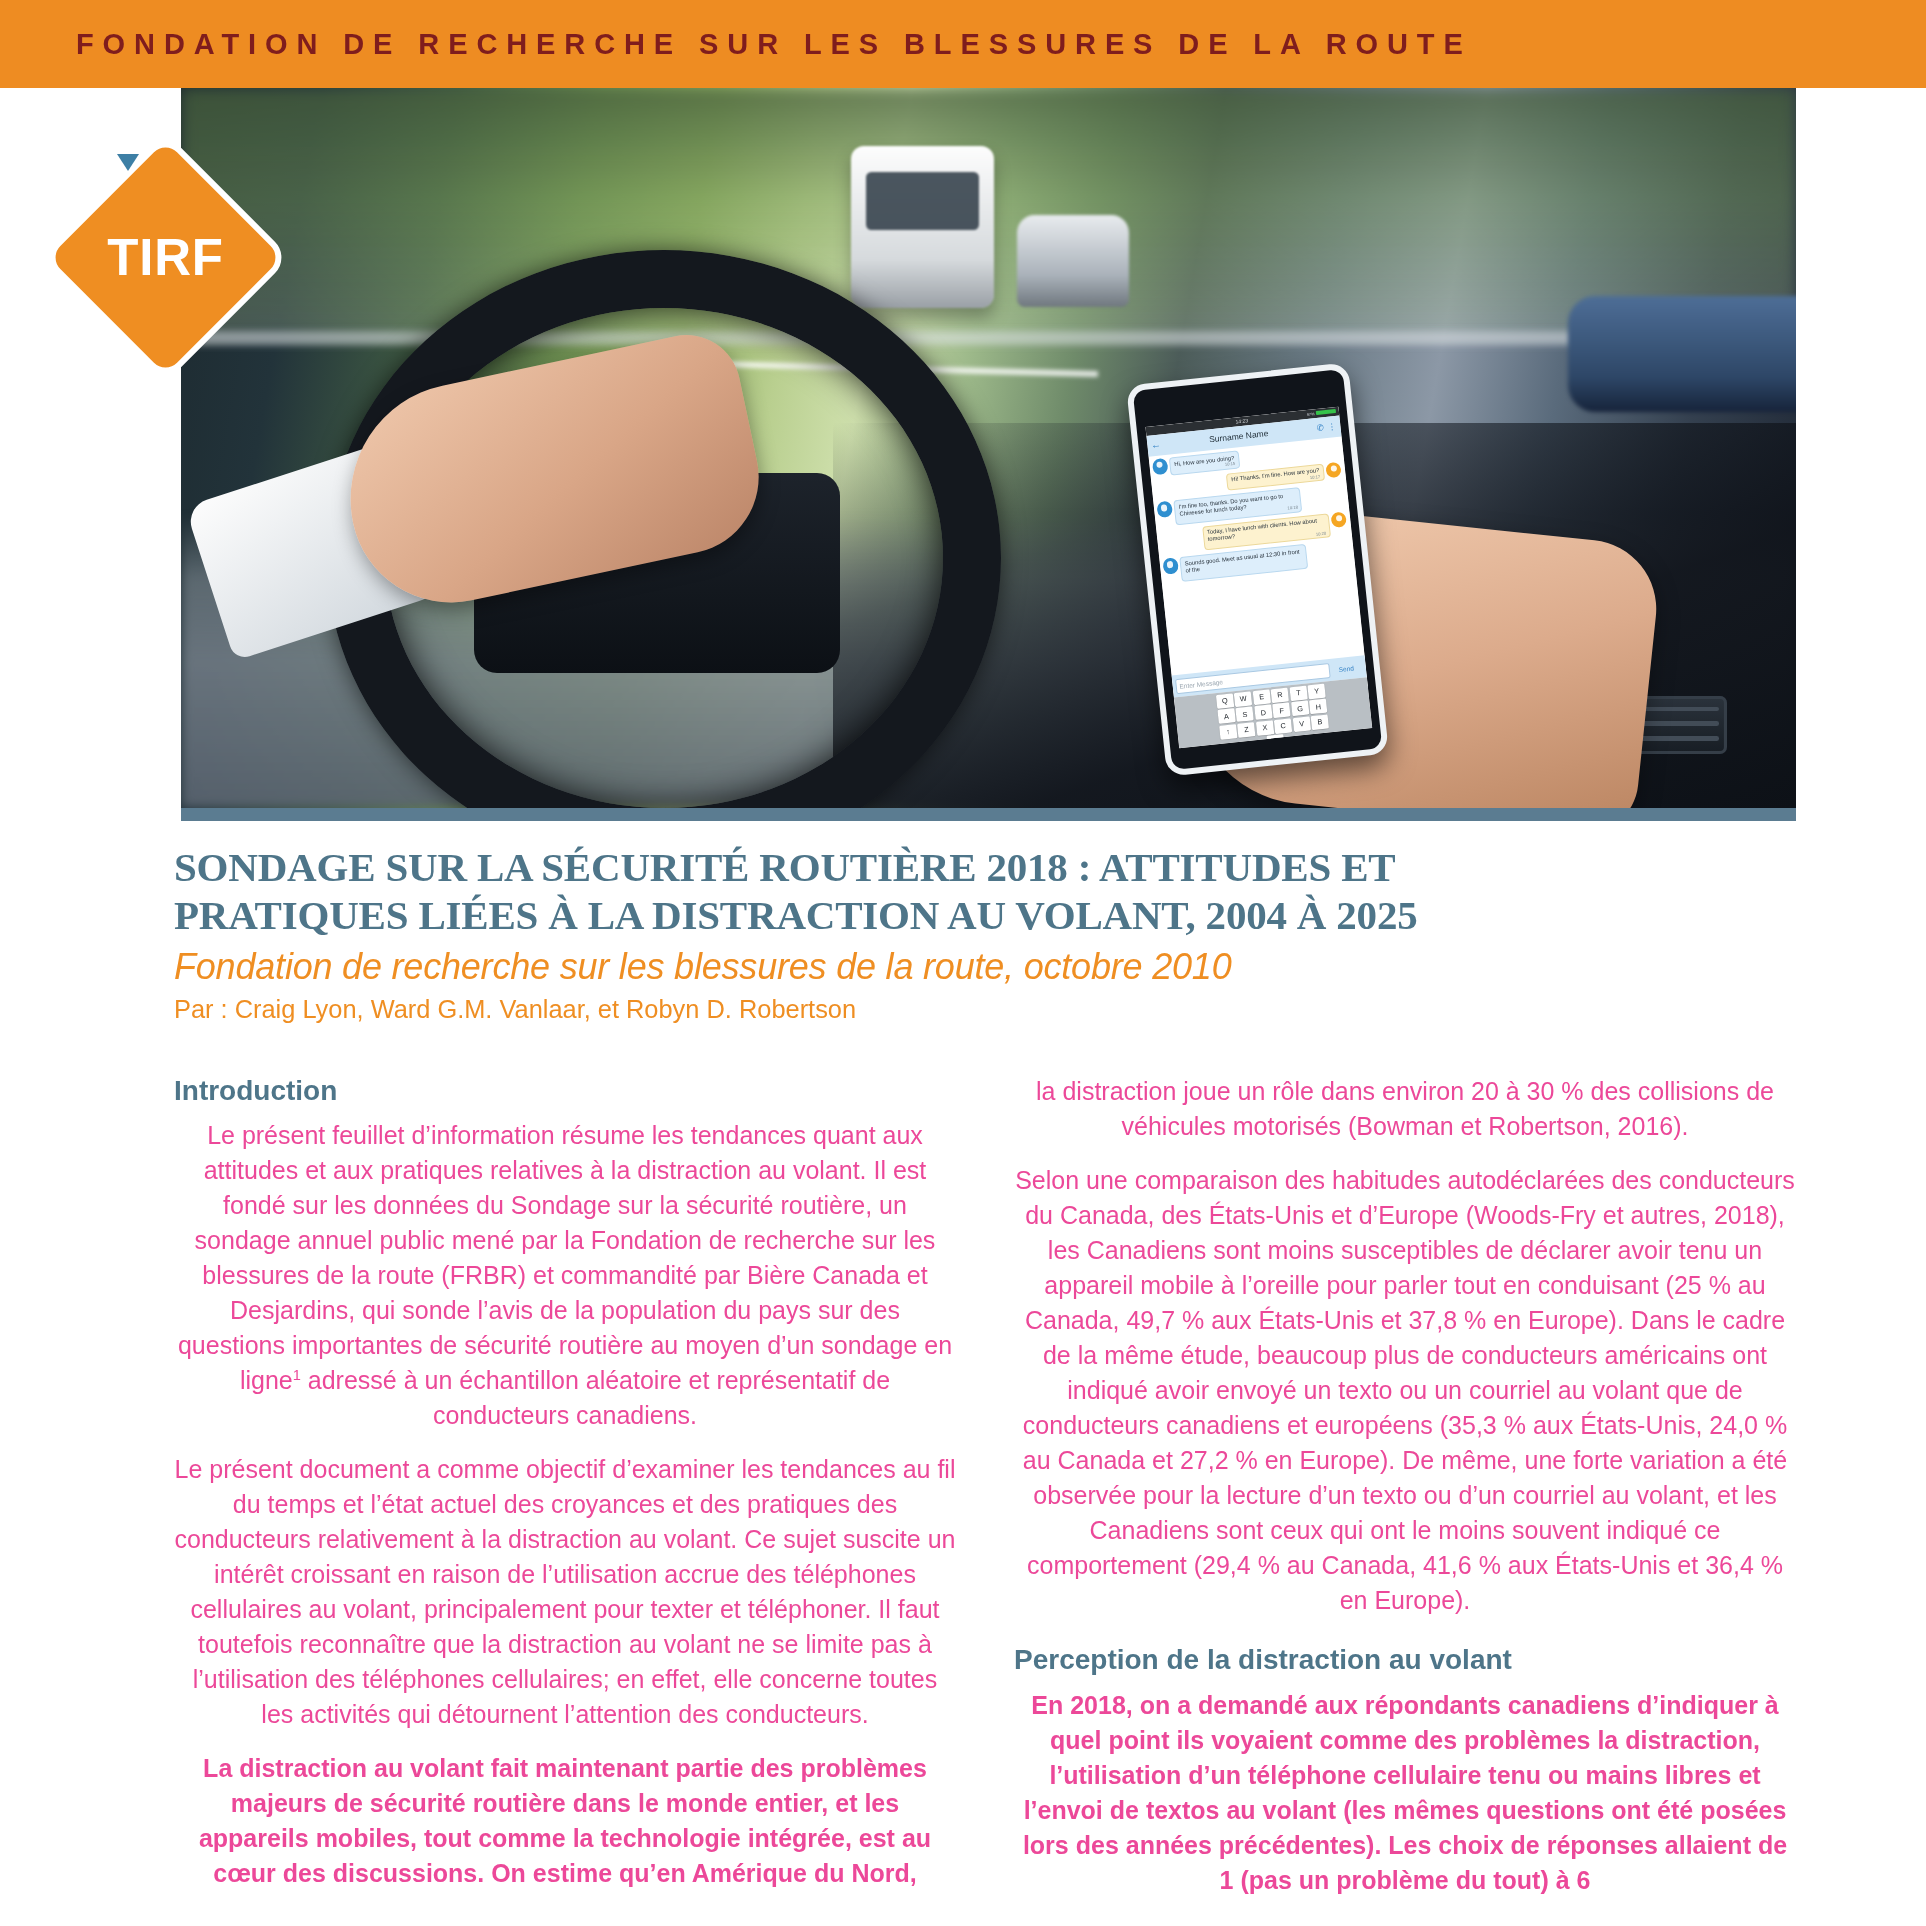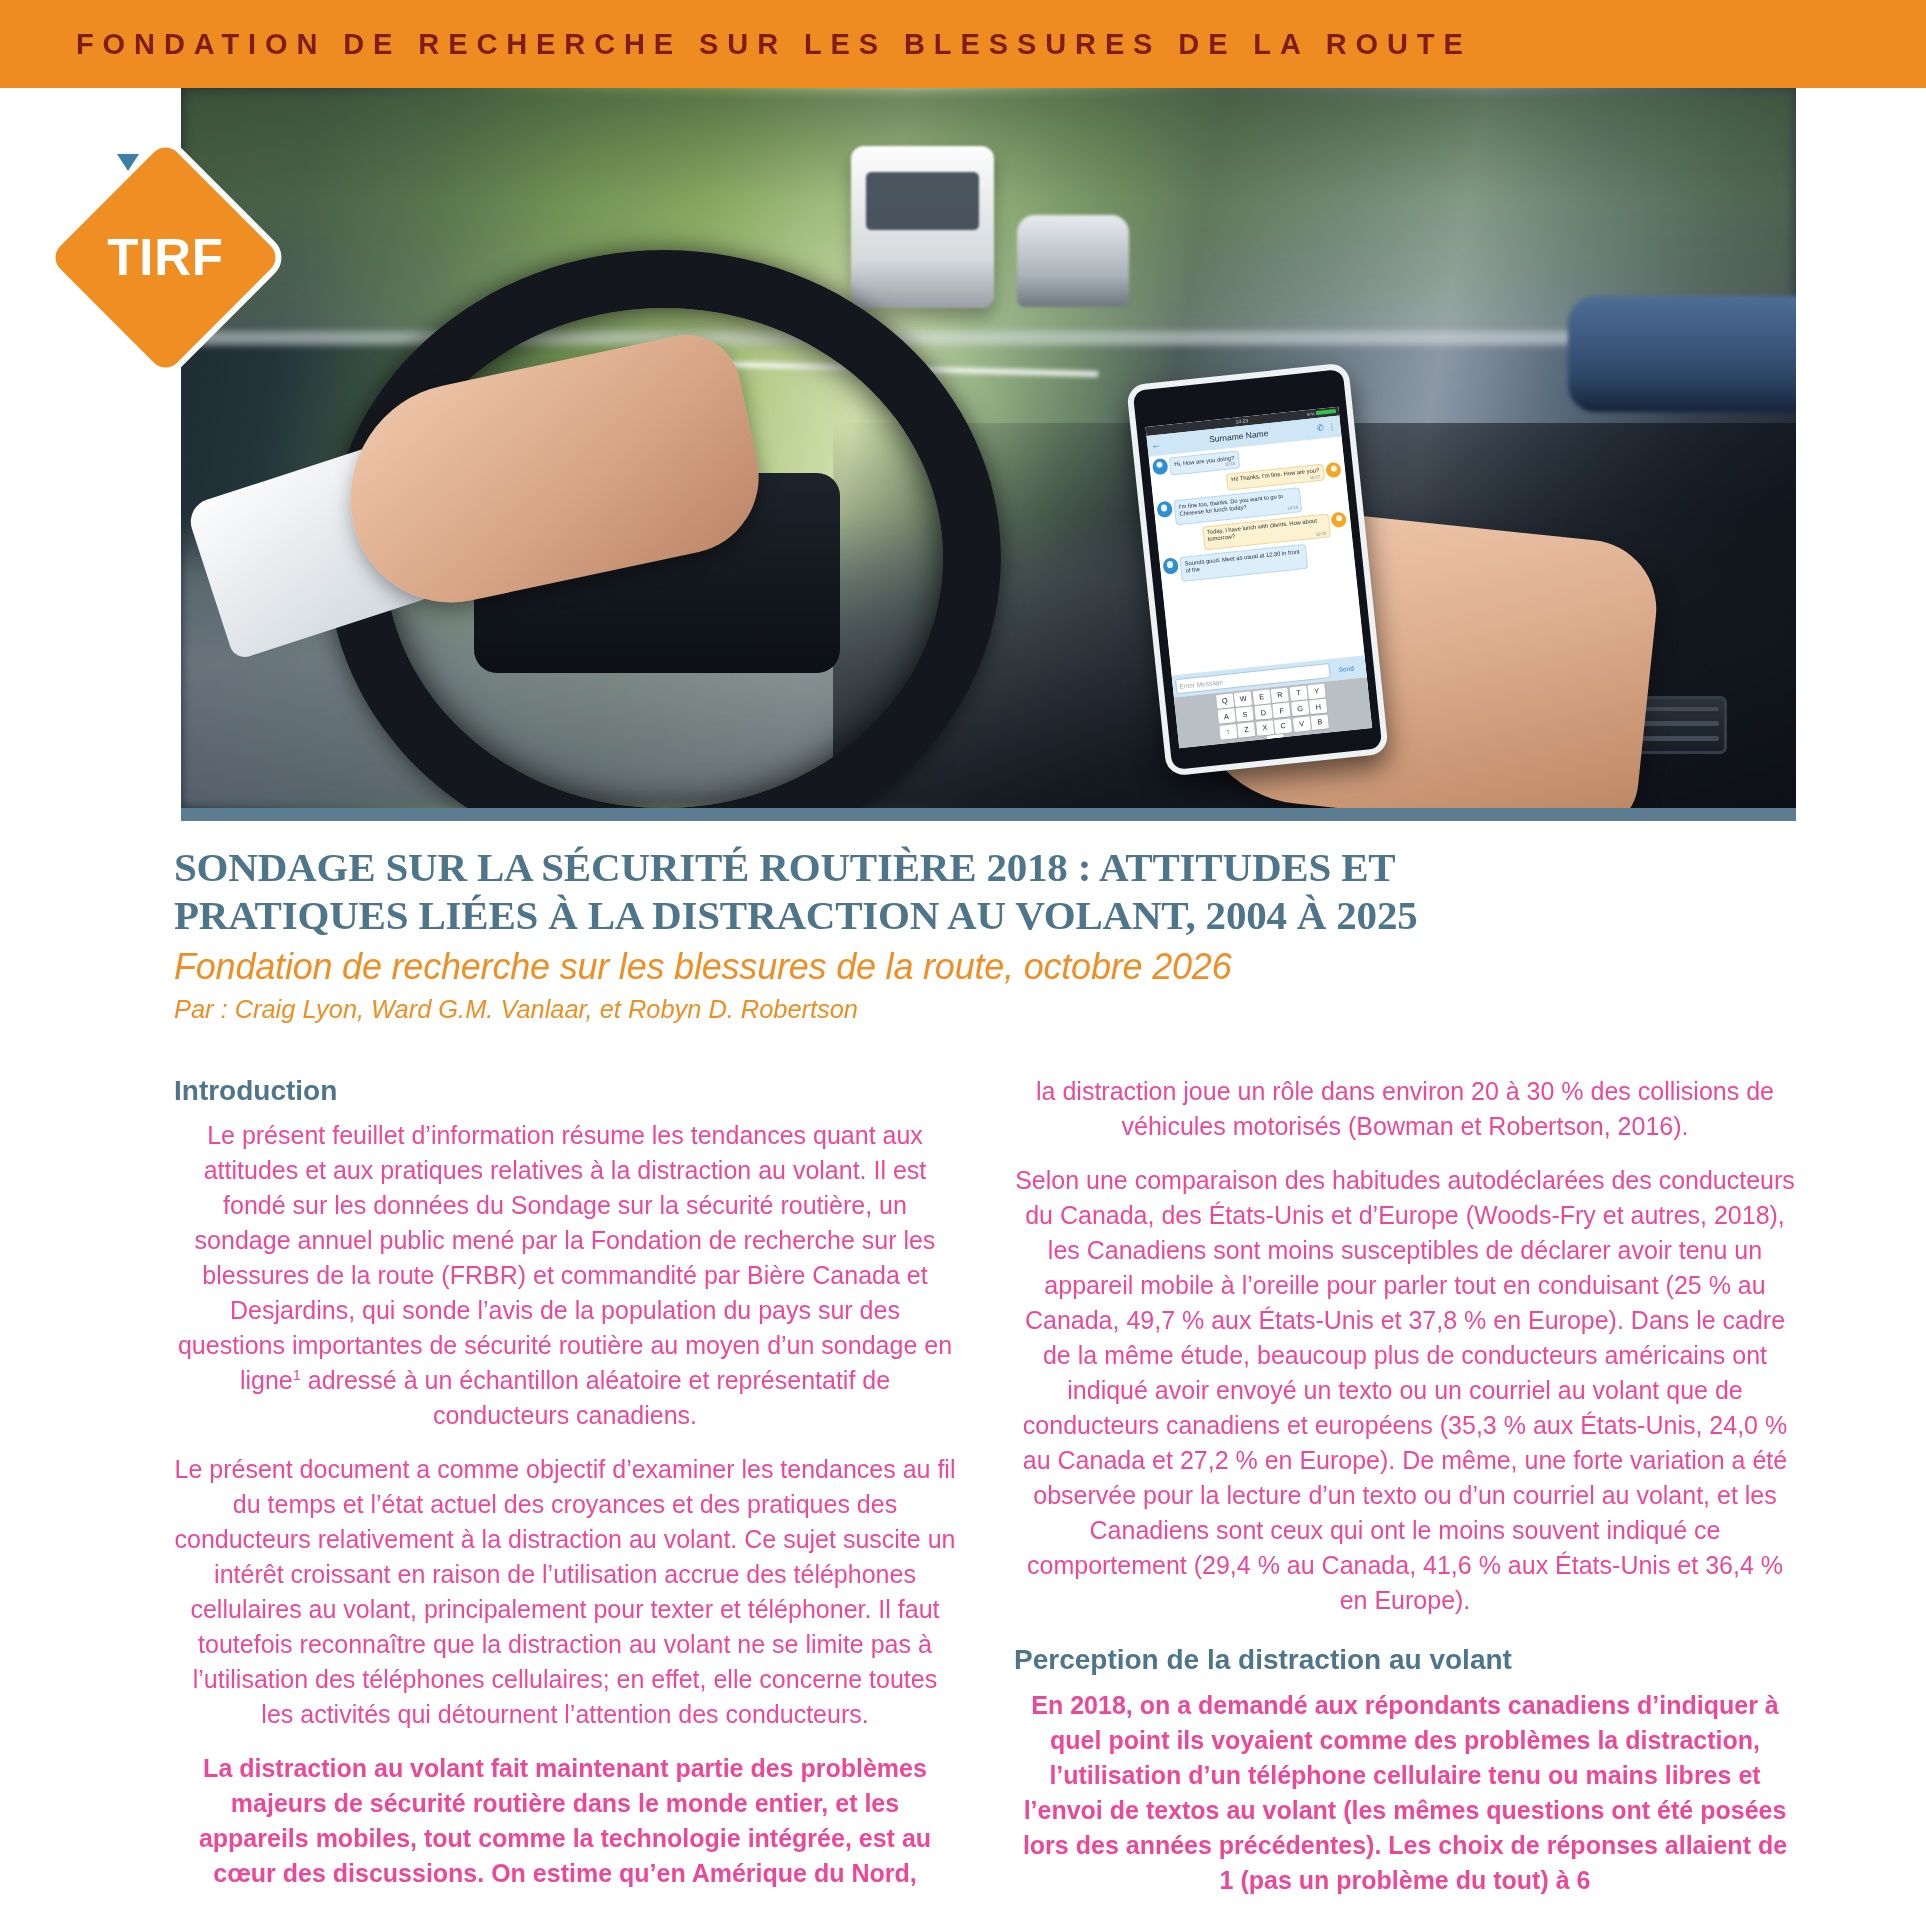--- a/index.html
+++ b/index.html
@@ -293,21 +293,20 @@
     color: #ef8e22;
     font-size: 36px;
     font-style: italic;
     line-height: 1.22;
     margin-top: 4.6px;
     letter-spacing: -0.2px;
   }
   .doc-authors {
     color: #ef8e22;
     font-size: 25.4px;
-    font-style: italic;
     line-height: 1.25;
     margin-top: 5.4px;
   }
 
   
   .cols {
     position: absolute;
     left: 174px;
     top: 1074px;
     width: 1622px;
@@ -503,21 +502,21 @@
     </div>
   </div>
 
   <div class="hero-rule"></div>
 
   <div class="titlewrap">
     <div class="doc-title">
       <div>SONDAGE SUR LA SÉCURITÉ ROUTIÈRE 2018 : ATTITUDES ET</div>
       <div>PRATIQUES LIÉES À LA DISTRACTION AU VOLANT, 2004 À 2025</div>
     </div>
-    <div class="doc-subtitle">Fondation de recherche sur les blessures de la route, octobre 2026</div>
+    <div class="doc-subtitle">Fondation de recherche sur les blessures de la route, octobre 2010</div>
     <div class="doc-authors">Par : Craig Lyon, Ward G.M. Vanlaar, et Robyn D. Robertson</div>
   </div>
 
   <div class="cols">
 
     <div class="col">
       <div class="sec-head">Introduction</div>
       <p class="para"><span>Le présent feuillet d’information résume les tendances quant aux attitudes et aux pratiques relatives à la distraction au volant. Il est fondé sur les données du Sondage sur la sécurité routière, un sondage annuel public mené par la Fondation de recherche sur les blessures de la route (FRBR) et commandité par Bière Canada et Desjardins, qui sonde l’avis de la population du pays sur des questions importantes de sécurité routière au moyen d’un sondage en ligne</span><sup>1</sup><span> adressé à un échantillon aléatoire et représentatif de conducteurs canadiens.</span></p>
       <p class="para">Le présent document a comme objectif d’examiner les tendances au fil du temps et l’état actuel des croyances et des pratiques des conducteurs relativement à la distraction au volant. Ce sujet suscite un intérêt croissant en raison de l’utilisation accrue des téléphones cellulaires au volant, principalement pour texter et téléphoner. Il faut toutefois reconnaître que la distraction au volant ne se limite pas à l’utilisation des téléphones cellulaires; en effet, elle concerne toutes les activités qui détournent l’attention des conducteurs.</p>
       <p class="para">La distraction au volant fait maintenant partie des problèmes majeurs de sécurité routière dans le monde entier, et les appareils mobiles, tout comme la technologie intégrée, est au cœur des discussions. On estime qu’en Amérique du Nord,</p>

